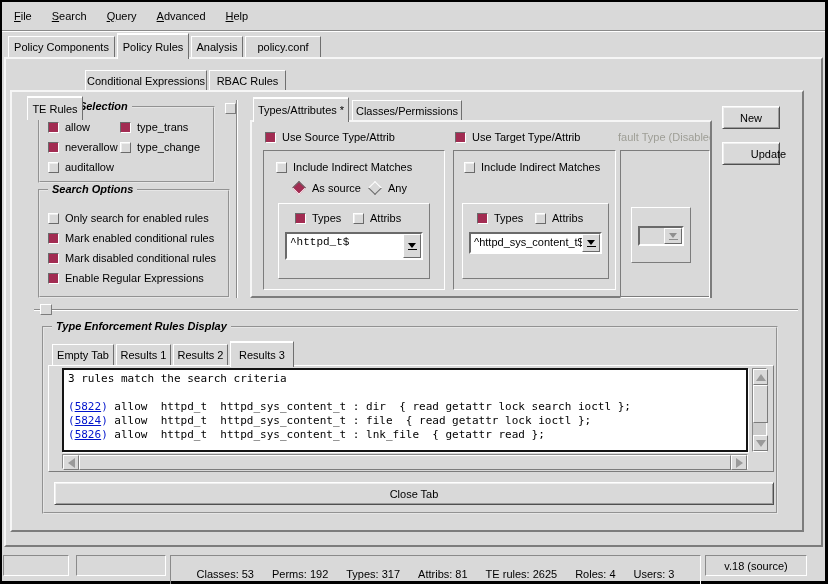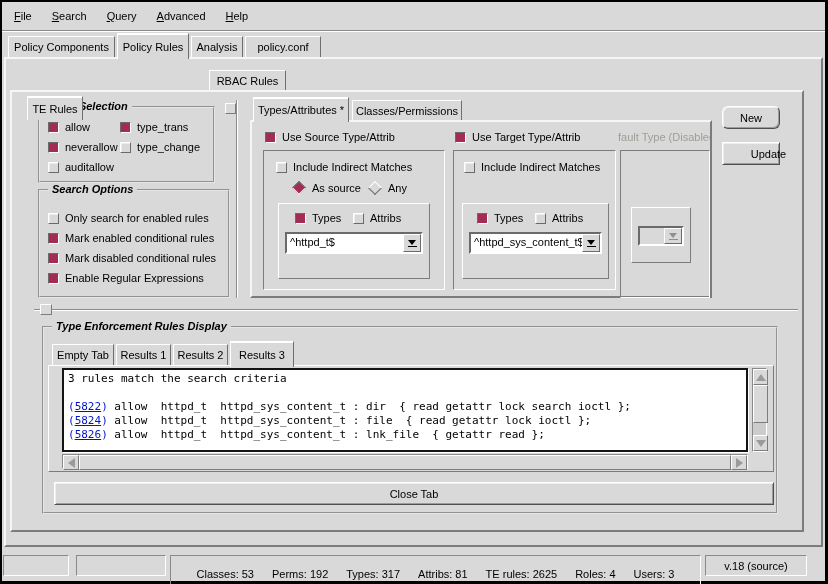--- a/index.html
+++ b/index.html
@@ -106,20 +106,23 @@
     </div>
   <div class="abs tab" style="left:245px; top:36px; width:76px;  height:21px;">
       <span>policy.conf</span>
     </div>
 
   <div class="abs raised" style="left:10px; top:90px; width:794px; height:442px;"></div>
 
   <div class="abs tab active" style="left:27px;  top:68px; width:56px;  height:24px;margin-top:28px;">
       <span>TE Rules</span>
     </div>
+  <div class="abs tab" style="left:85px;  top:70px; width:122px; height:20px;">
+      <span>Conditional Expressions</span>
+    </div>
   <div class="abs tab" style="left:209px; top:70px; width:77px;  height:20px;">
       <span>RBAC Rules</span>
     </div>
 
   <div class="abs groove" style="left:38px; top:106px; width:177px; height:77px;">
     <span class="legend">Rule Selection</span>
     <div class="abs opt" style="left:8px; top:13px;">
         <span class="ind on"></span>
         <span>allow</span>
       </div>
@@ -191,21 +194,21 @@
     </div>
     <div class="abs thin-raised" style="left:14px; top:52px; width:152px; height:76px;">
       <div class="abs opt" style="left:16px; top:8px;">
         <span class="ind on"></span>
           <span>Types</span>
       </div>
       <div class="abs opt" style="left:74px; top:8px;">
         <span class="ind"></span>
           <span>Attribs</span>
       </div>
-      <div class="abs combo" style="left:6px; top:28px; width:138px; height:22px;">
+      <div class="abs combo" style="left:6px; top:28px; width:138px; height:28px;font-family:Liberation Mono, monospace;">
         <span class="combo-val">^httpd_t$</span>
         <span class="combo-btn">
             <span class="arr-tri"></span>
             <span class="arr-bar"></span>
           </span>
       </div>
     </div>
   </div>
 
   <div class="abs opt" style="left:455px; top:131px;">
@@ -244,21 +247,21 @@
       <div class="abs combo disabled" style="left:6px; top:18px; width:46px; height:20px;">
         <span class="combo-val"></span>
         <span class="combo-btn">
             <span class="arr-tri"></span>
             <span class="arr-bar"></span>
           </span>
       </div>
     </div>
   </div>
 
-  <div class="abs btn" style="left:722px; top:106px; width:58px; height:23px;border-radius:6px;">
+  <div class="abs btn" style="left:722px; top:106px; width:58px; height:23px;">
       <span>New</span>
     </div>
   <div class="abs btn" style="left:722px; top:142px; width:58px; height:23px;padding-left:35px;">
       <span>Update</span>
     </div>
 
   <div class="abs sash-h" style="left:34px; top:309px; width:764px; height:0;"></div>
   <div class="abs sash-handle" style="left:40px; top:304px; width:12px; height:11px;"></div>
 
   <div class="abs groove" style="left:42px; top:326px; width:736px; height:188px;">

